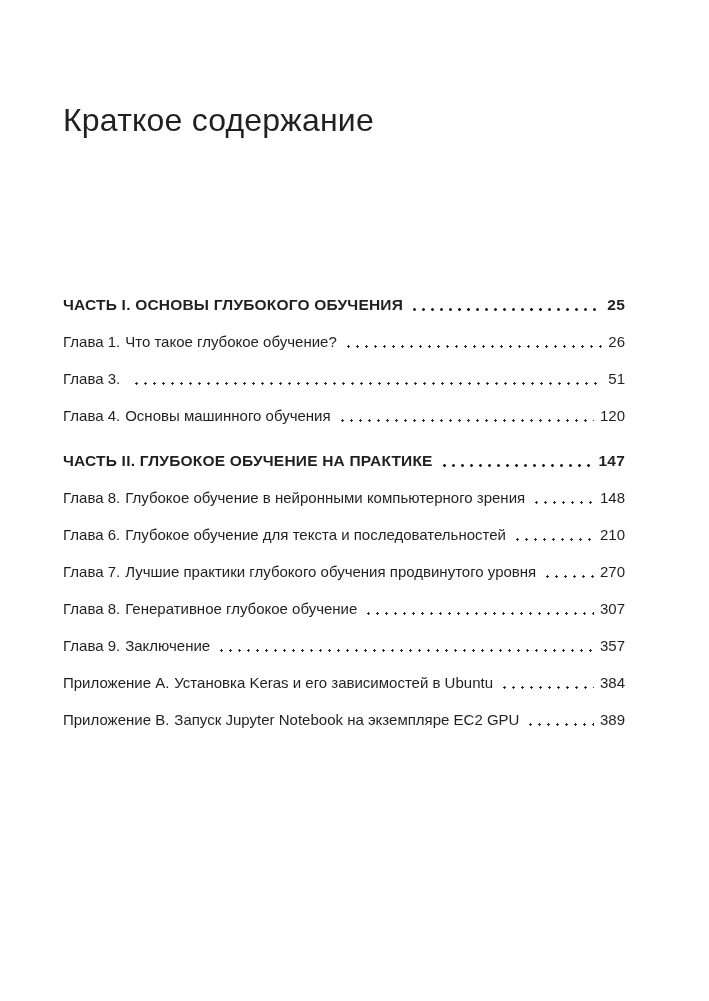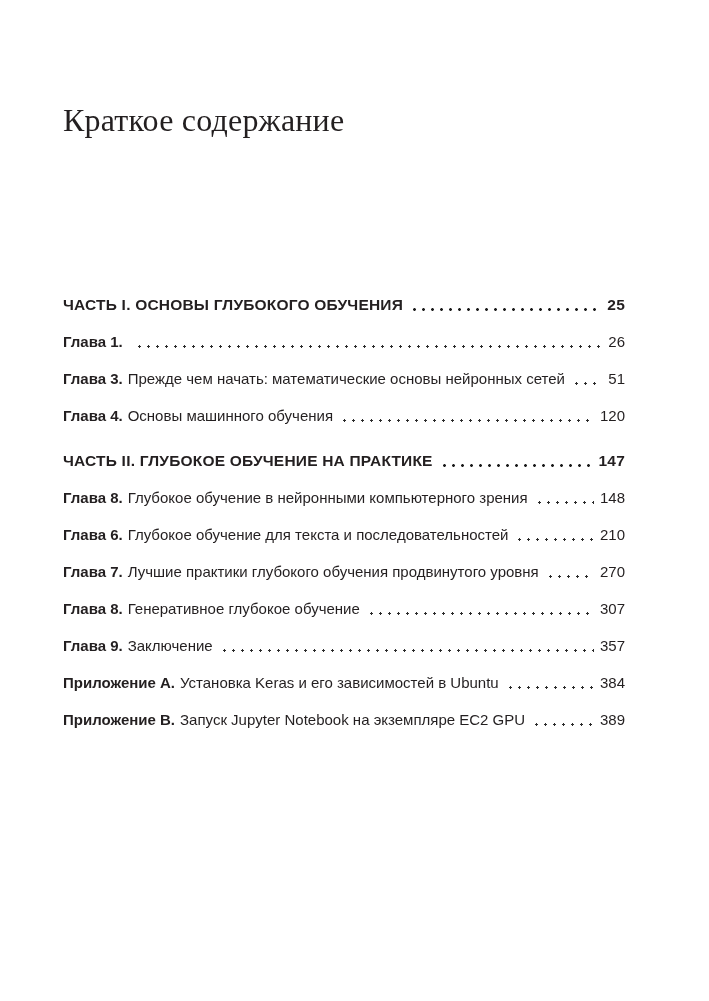--- a/index.html
+++ b/index.html
@@ -18,21 +18,20 @@
     box-sizing: border-box;
     padding: 103px 84px 0 63px;
   }
   .title {
     font-size: 32px;
     font-weight: 400;
     letter-spacing: 0.2px;
     color: #231f20;
     margin: 0 0 0 0;
     line-height: 1.1;
-    font-family: Liberation Serif, serif;
   }
   .toc {
     margin-top: 156px;
   }
   .row {
     display: flex;
     align-items: flex-end;
     height: 21px;
     margin-bottom: 16px;
     font-size: 15px;
@@ -44,21 +43,21 @@
     font-weight: 700;
     letter-spacing: 0.2px;
   }
   .row.part.part-gap {
     margin-top: 24px;
   }
   .row.appendix-gap {
     margin-top: 5px;
   }
   .prefix {
-    font-weight: 700;
+    font-weight: 400;
     margin-right: 5px;
   }
   .text {
     font-weight: inherit;
   }
   .leader {
     flex: 1;
     height: 3px;
     align-self: flex-end;
     margin: 0 6px 4px 7px;
@@ -89,27 +88,27 @@
   <div class="toc">
 
     <div class="row part">
       <span class="text">ЧАСТЬ I. ОСНОВЫ ГЛУБОКОГО ОБУЧЕНИЯ</span>
       <span class="leader"></span>
       <span class="pagenum">25</span>
     </div>
 
     <div class="row chapter">
       <span class="prefix">Глава 1.</span>
+      <span class="text">Что такое глубокое обучение?</span>
       <span class="leader"></span>
       <span class="pagenum">26</span>
     </div>
 
     <div class="row chapter">
       <span class="prefix">Глава 3.</span>
-      <span class="text">Прежде чем начать: математические основы нейронных сетей</span>
       <span class="leader"></span>
       <span class="pagenum">51</span>
     </div>
 
 
     <div class="row chapter">
       <span class="prefix">Глава 4.</span>
       <span class="text">Основы машинного обучения</span>
       <span class="leader"></span>
       <span class="pagenum">120</span>

